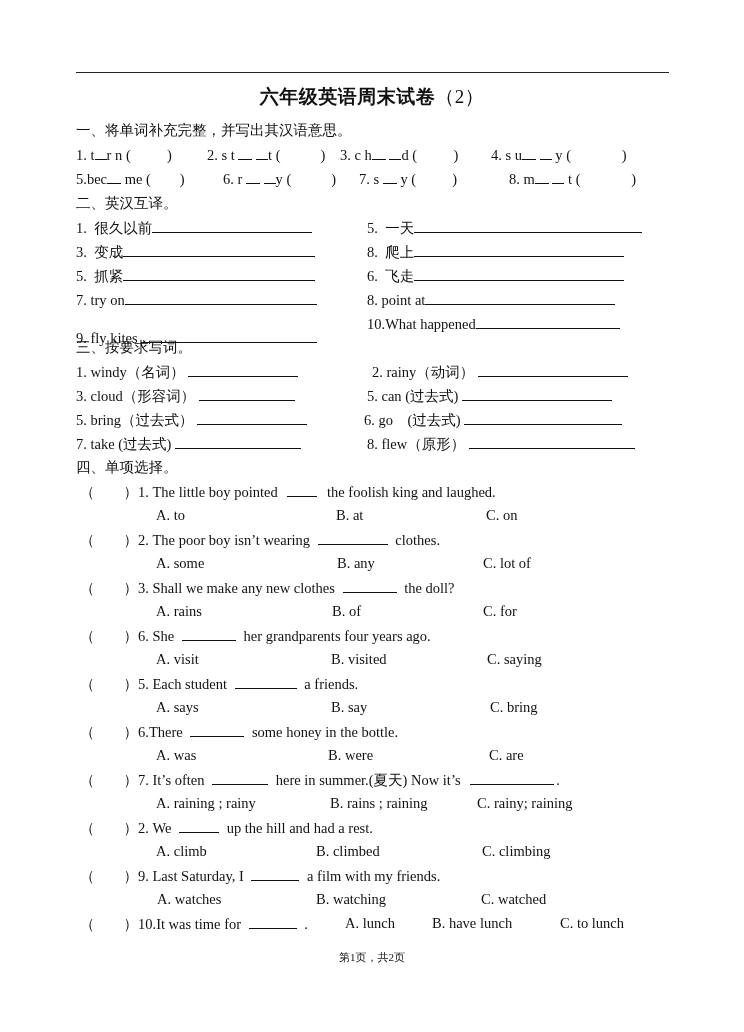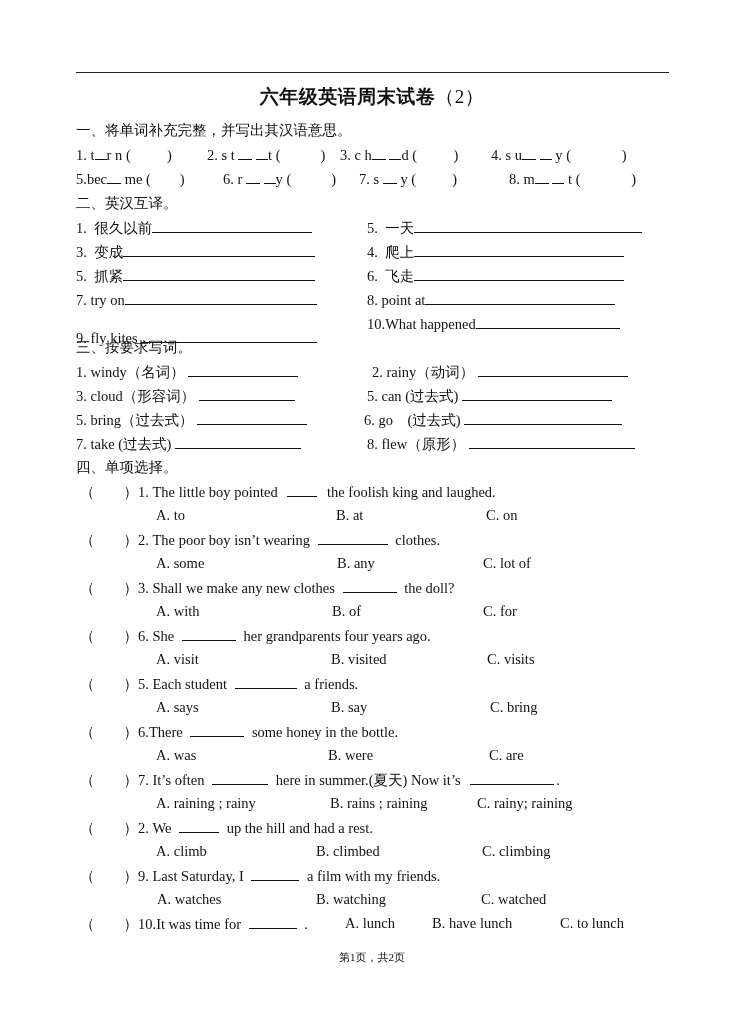--- a/index.html
+++ b/index.html
@@ -48,21 +48,21 @@
 <div class="abs" style="left:509px;top:170px">
   <span>8.</span> <span>m</span><span class="u" style="width:14px"></span> <span class="u" style="width:12px"></span> <span>t</span> <span style="white-space:pre">(              )</span>
 </div>
 
 <div class="sec" style="top:194px">二、英汉互译。</div>
 
 <div class="abs" style="left:76px;top:218px"><span style="white-space:pre">1.  很久以前</span><span class="blank" style="width:160px"></span></div>
 <div class="abs" style="left:367px;top:218px"><span style="white-space:pre">5.  一天</span><span class="blank" style="width:228px"></span></div>
 
 <div class="abs" style="left:76px;top:242px"><span style="white-space:pre">3.  变成</span><span class="blank" style="width:192px"></span></div>
-<div class="abs" style="left:367px;top:242px"><span style="white-space:pre">4.  爬上</span><span class="blank" style="width:210px"></span></div>
+<div class="abs" style="left:367px;top:242px"><span style="white-space:pre">8.  爬上</span><span class="blank" style="width:210px"></span></div>
 
 <div class="abs" style="left:76px;top:266px"><span style="white-space:pre">5.  抓紧</span><span class="blank" style="width:192px"></span></div>
 <div class="abs" style="left:367px;top:266px"><span style="white-space:pre">6.  飞走</span><span class="blank" style="width:210px"></span></div>
 
 <div class="abs" style="left:76px;top:290px"><span style="white-space:pre">7. try on</span><span class="blank" style="width:192px"></span></div>
 <div class="abs" style="left:367px;top:290px"><span style="white-space:pre">8. point at</span><span class="blank" style="width:190px"></span></div>
 
 <div class="abs" style="left:76px;top:328px"><span style="white-space:pre">9. fly kites</span> <span class="blank" style="width:176px"></span></div>
 <div class="abs" style="left:367px;top:314px"><span style="white-space:pre">10.What happened</span><span class="blank" style="width:144px"></span></div>
 
@@ -86,28 +86,28 @@
 <div class="abs" style="left:156px;top:506px">A.    to</div>
 <div class="abs" style="left:336px;top:506px">B. at</div>
 <div class="abs" style="left:486px;top:506px">C. on</div>
 
 <div class="abs" style="left:80px;top:530px"><span style="white-space:pre">（        ）</span><span>2. The poor boy isn’t wearing</span> <span class="blank" style="width:70px;margin:0 4px"></span> <span>clothes.</span></div>
 <div class="abs" style="left:156px;top:554px">A. some</div>
 <div class="abs" style="left:337px;top:554px">B. any</div>
 <div class="abs" style="left:483px;top:554px">C. lot of</div>
 
 <div class="abs" style="left:80px;top:578px"><span style="white-space:pre">（        ）</span><span>3. Shall we make any new clothes</span> <span class="blank" style="width:54px;margin:0 4px"></span> <span>the doll?</span></div>
-<div class="abs" style="left:156px;top:602px">A. with</div>
+<div class="abs" style="left:156px;top:602px">A. rains</div>
 <div class="abs" style="left:332px;top:602px">B. of</div>
 <div class="abs" style="left:483px;top:602px">C. for</div>
 
 <div class="abs" style="left:80px;top:626px"><span style="white-space:pre">（        ）</span><span>6. She</span> <span class="blank" style="width:54px;margin:0 4px"></span> <span>her grandparents four years ago.</span></div>
 <div class="abs" style="left:156px;top:650px">A. visit</div>
 <div class="abs" style="left:331px;top:650px">B. visited</div>
-<div class="abs" style="left:487px;top:650px">C. visits</div>
+<div class="abs" style="left:487px;top:650px">C. saying</div>
 
 <div class="abs" style="left:80px;top:674px"><span style="white-space:pre">（        ）</span><span>5. Each student</span> <span class="blank" style="width:62px;margin:0 4px"></span> <span>a friends.</span></div>
 <div class="abs" style="left:156px;top:698px">A. says</div>
 <div class="abs" style="left:331px;top:698px">B. say</div>
 <div class="abs" style="left:490px;top:698px">C. bring</div>
 
 <div class="abs" style="left:80px;top:722px"><span style="white-space:pre">（        ）</span><span>6.There</span> <span class="blank" style="width:54px;margin:0 4px"></span> <span>some honey in the bottle.</span></div>
 <div class="abs" style="left:156px;top:746px">A. was</div>
 <div class="abs" style="left:328px;top:746px">B. were</div>
 <div class="abs" style="left:489px;top:746px">C. are</div>

